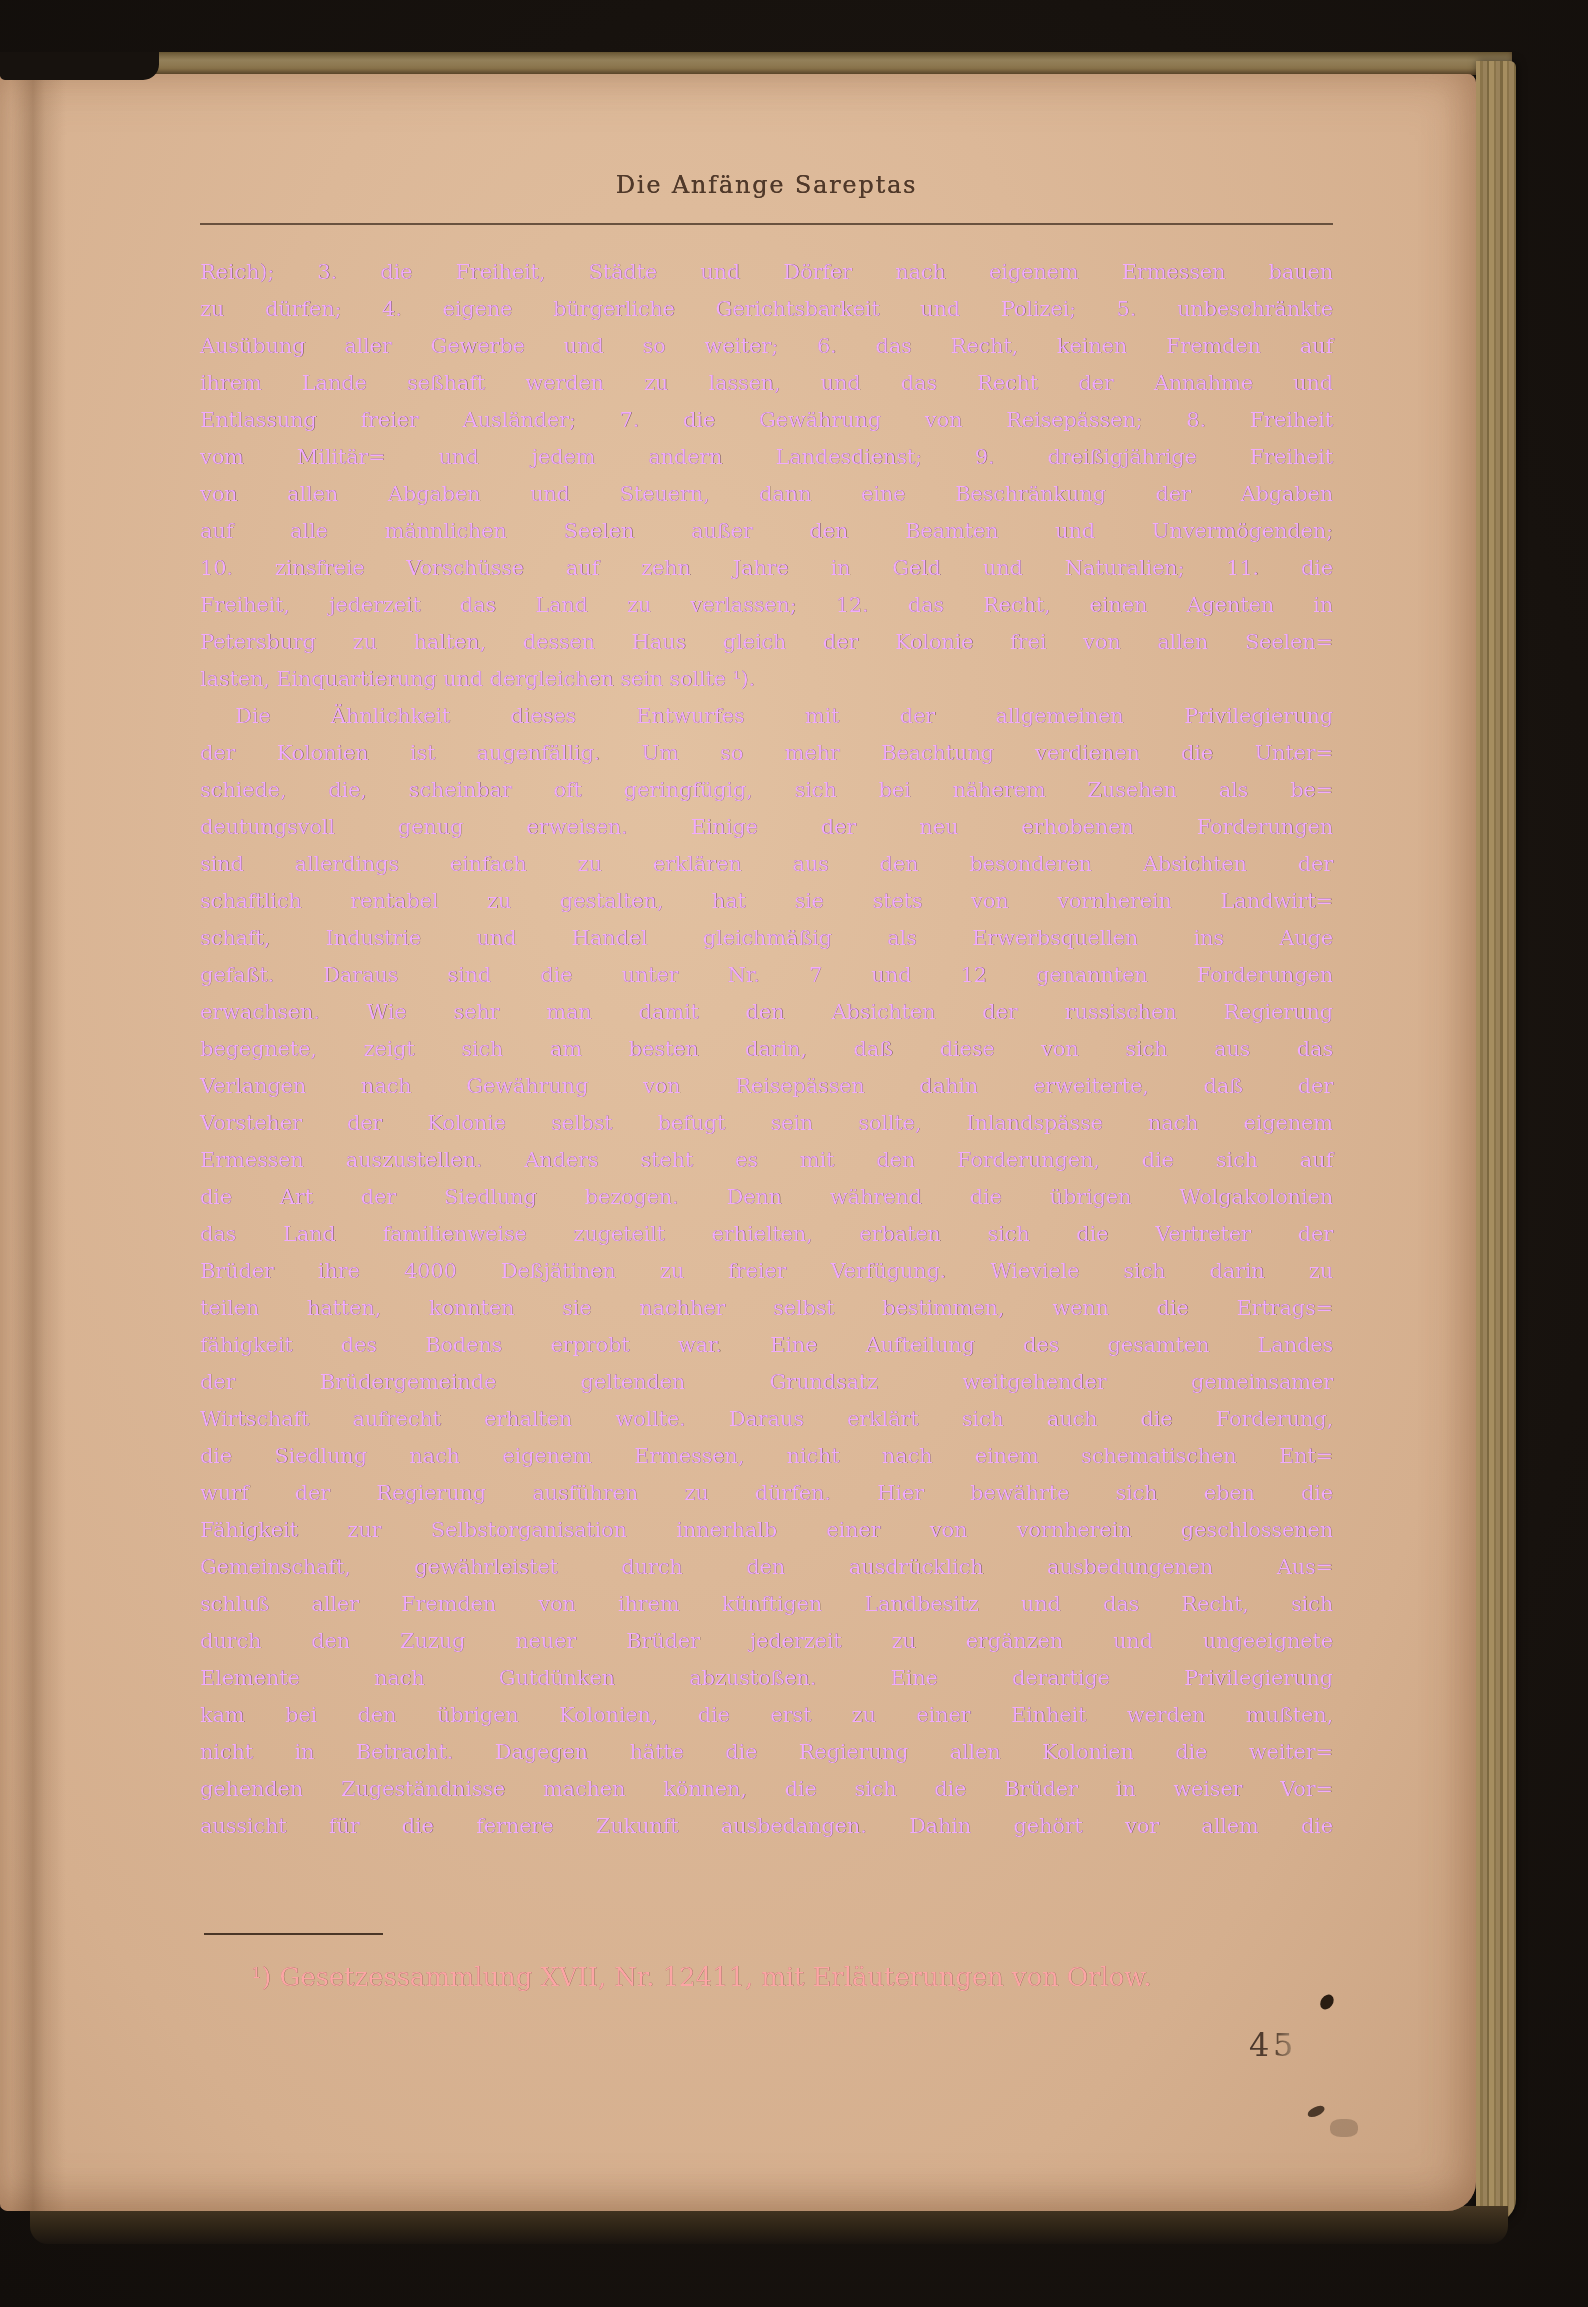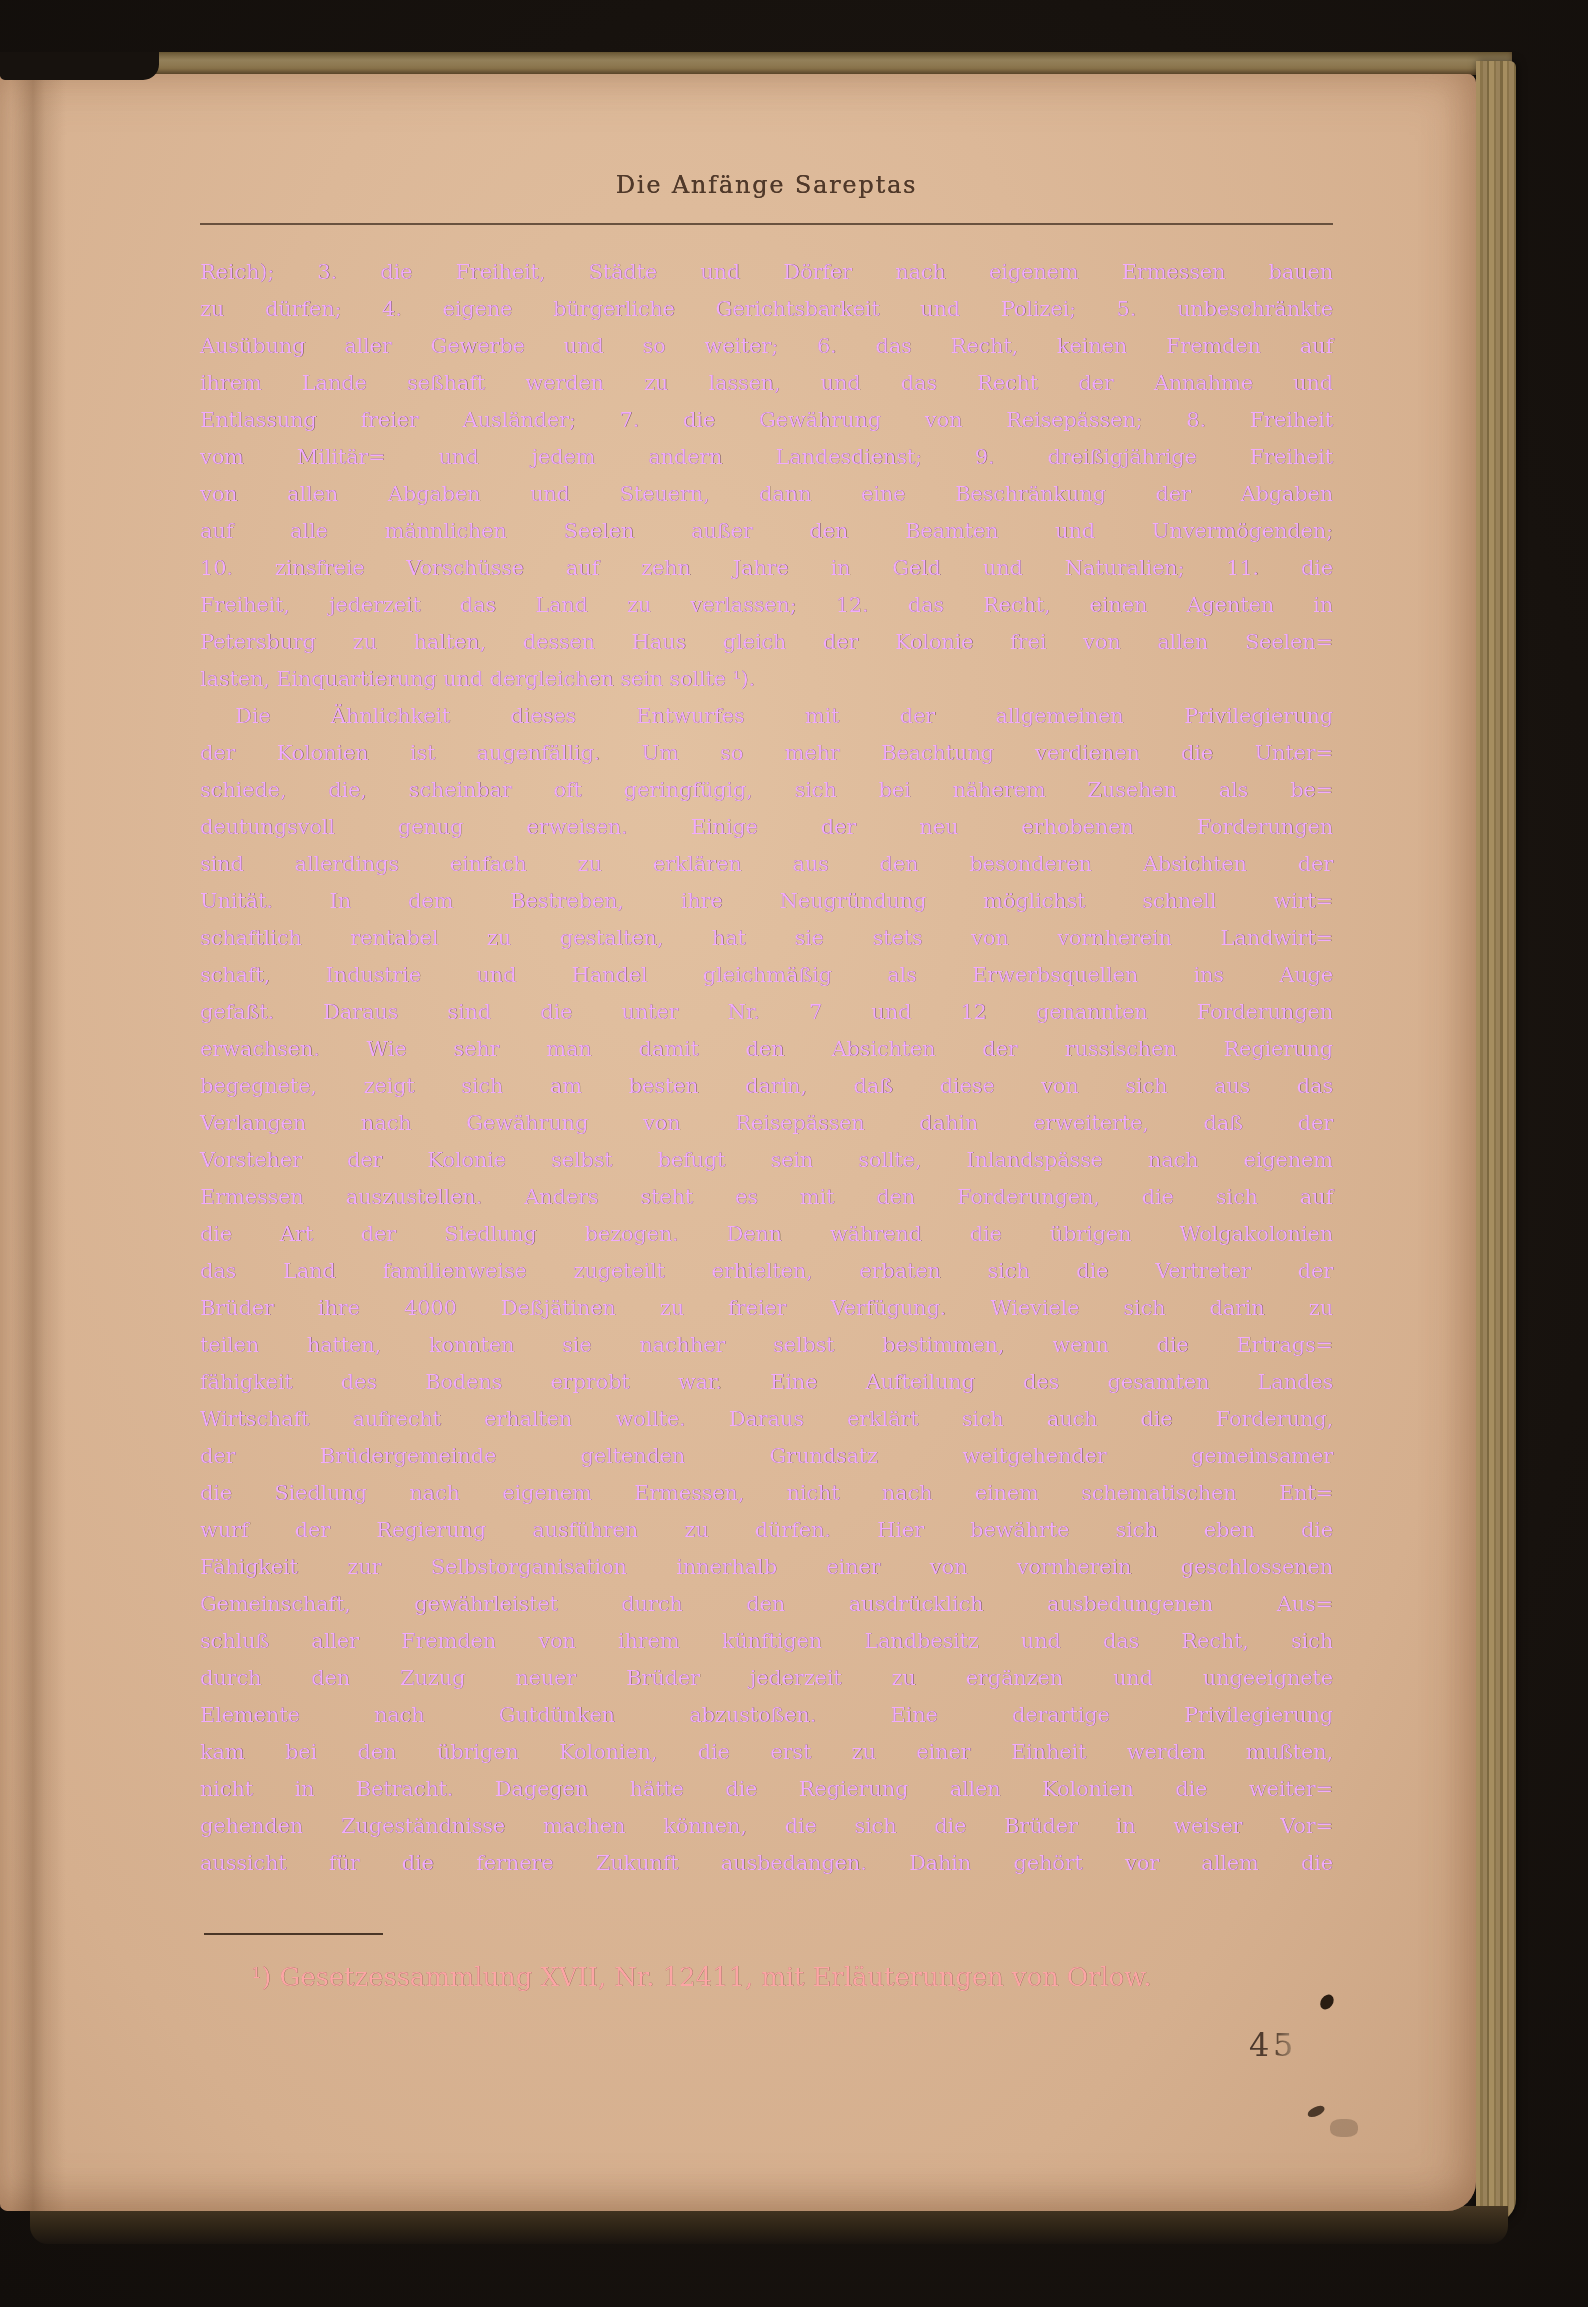--- a/index.html
+++ b/index.html
@@ -115,36 +115,35 @@
     <div class="text-line">auf alle männlichen Seelen außer den Beamten und Unvermögenden;</div>
     <div class="text-line">10. zinsfreie Vorschüsse auf zehn Jahre in Geld und Naturalien; 11. die</div>
     <div class="text-line">Freiheit, jederzeit das Land zu verlassen; 12. das Recht, einen Agenten in</div>
     <div class="text-line">Petersburg zu halten, dessen Haus gleich der Kolonie frei von allen Seelen=</div>
     <div class="text-line no-justify">lasten, Einquartierung und dergleichen sein sollte ¹).</div>
     <div class="text-line indent">Die Ähnlichkeit dieses Entwurfes mit der allgemeinen Privilegierung</div>
     <div class="text-line">der Kolonien ist augenfällig. Um so mehr Beachtung verdienen die Unter=</div>
     <div class="text-line">schiede, die, scheinbar oft geringfügig, sich bei näherem Zusehen als be=</div>
     <div class="text-line">deutungsvoll genug erweisen. Einige der neu erhobenen Forderungen</div>
     <div class="text-line">sind allerdings einfach zu erklären aus den besonderen Absichten der</div>
-    <div class="text-line">Unität. In dem Bestreben, ihre Neugründung möglichst schnell wirt=</div>
     <div class="text-line">schaftlich rentabel zu gestalten, hat sie stets von vornherein Landwirt=</div>
     <div class="text-line">schaft, Industrie und Handel gleichmäßig als Erwerbsquellen ins Auge</div>
     <div class="text-line">gefaßt. Daraus sind die unter Nr. 7 und 12 genannten Forderungen</div>
     <div class="text-line">erwachsen. Wie sehr man damit den Absichten der russischen Regierung</div>
     <div class="text-line">begegnete, zeigt sich am besten darin, daß diese von sich aus das</div>
     <div class="text-line">Verlangen nach Gewährung von Reisepässen dahin erweiterte, daß der</div>
     <div class="text-line">Vorsteher der Kolonie selbst befugt sein sollte, Inlandspässe nach eigenem</div>
     <div class="text-line">Ermessen auszustellen. Anders steht es mit den Forderungen, die sich auf</div>
     <div class="text-line">die Art der Siedlung bezogen. Denn während die übrigen Wolgakolonien</div>
     <div class="text-line">das Land familienweise zugeteilt erhielten, erbaten sich die Vertreter der</div>
     <div class="text-line">Brüder ihre 4000 Deßjätinen zu freier Verfügung. Wieviele sich darin zu</div>
     <div class="text-line">teilen hatten, konnten sie nachher selbst bestimmen, wenn die Ertrags=</div>
     <div class="text-line">fähigkeit des Bodens erprobt war. Eine Aufteilung des gesamten Landes</div>
+    <div class="text-line">der Brüdergemeinde geltenden Grundsatz weitgehender gemeinsamer</div>
     <div class="text-line">Wirtschaft aufrecht erhalten wollte. Daraus erklärt sich auch die Forderung,</div>
-    <div class="text-line">der Brüdergemeinde geltenden Grundsatz weitgehender gemeinsamer</div>
     <div class="text-line">die Siedlung nach eigenem Ermessen, nicht nach einem schematischen Ent=</div>
     <div class="text-line">wurf der Regierung ausführen zu dürfen. Hier bewährte sich eben die</div>
     <div class="text-line">Fähigkeit zur Selbstorganisation innerhalb einer von vornherein geschlossenen</div>
     <div class="text-line">Gemeinschaft, gewährleistet durch den ausdrücklich ausbedungenen Aus=</div>
     <div class="text-line">schluß aller Fremden von ihrem künftigen Landbesitz und das Recht, sich</div>
     <div class="text-line">durch den Zuzug neuer Brüder jederzeit zu ergänzen und ungeeignete</div>
     <div class="text-line">Elemente nach Gutdünken abzustoßen. Eine derartige Privilegierung</div>
     <div class="text-line">kam bei den übrigen Kolonien, die erst zu einer Einheit werden mußten,</div>
     <div class="text-line">nicht in Betracht. Dagegen hätte die Regierung allen Kolonien die weiter=</div>
     <div class="text-line">gehenden Zugeständnisse machen können, die sich die Brüder in weiser Vor=</div>

